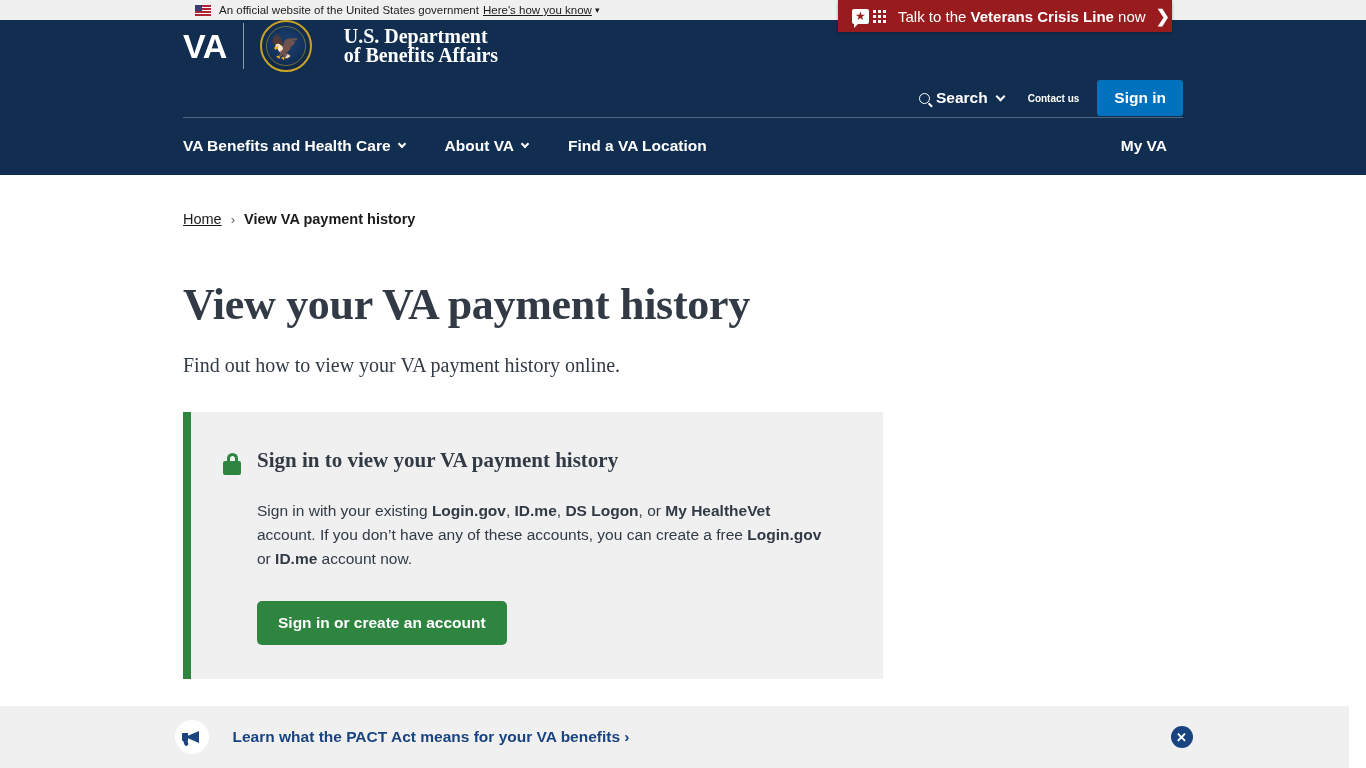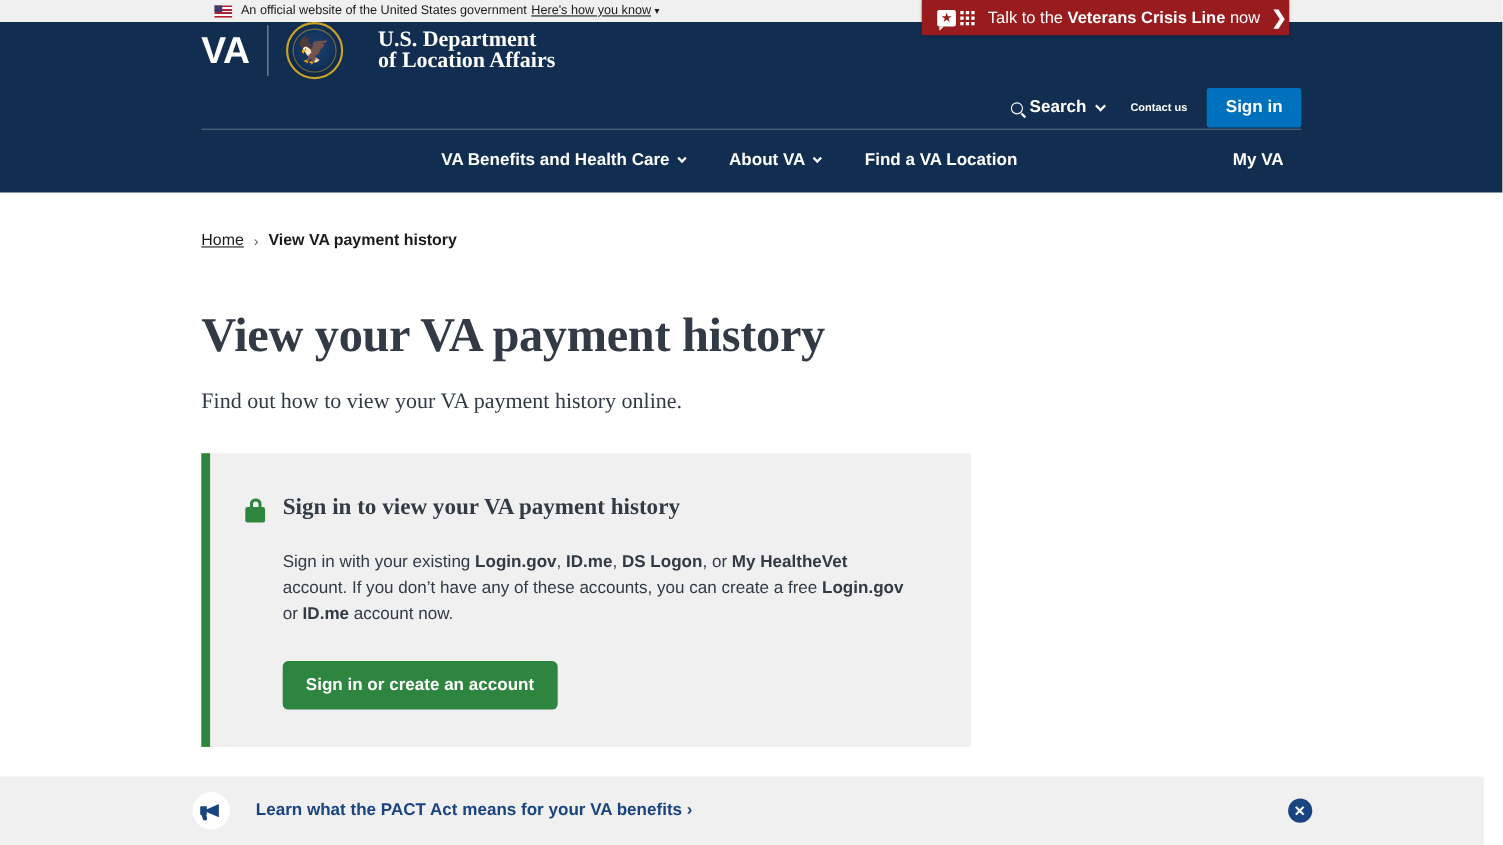--- a/index.html
+++ b/index.html
@@ -91,21 +91,21 @@
   .chev-down { display:inline-block; width:7px; height:7px; border-right:2px solid #fff;
                border-bottom:2px solid #fff; transform:rotate(45deg); margin-left:9px;
                margin-bottom:3px; }
   .hdr-contact { color:#fff; font-size:10px; font-weight:700; cursor:pointer; margin-right:18px;text-align:right; }
   .signin-btn { background:#0071bc; color:#fff; font-size:15.5px; font-weight:700;
                 border:none; border-radius:3px; padding:9px 17px; cursor:pointer;
                 font-family:"Liberation Sans", sans-serif; }
 
   .hdr-rule { position:absolute; left:0; right:0; top:97px; height:1px; background:rgba(255,255,255,.28); }
 
-  .nav-row { display:flex; align-items:center; height:57px; position:relative;justify-content:center; }
+  .nav-row { display:flex; align-items:center; height:57px; position:relative; }
   .nav-item { color:#fff; font-size:15.5px; font-weight:700; margin-right:40px;
               cursor:pointer; display:flex; align-items:center; white-space:nowrap; }
   .nav-item .nchev { display:inline-block; width:6px; height:6px; border-right:2px solid #fff;
               border-bottom:2px solid #fff; transform:rotate(45deg); margin-left:8px; margin-bottom:3px; }
   .nav-myva { position:absolute; right:16px; color:#fff; font-size:15.5px; font-weight:700; cursor:pointer; }
 
   
   .main { background:#fff; }
   .main-inner { width:1000px; margin:0 auto; padding-top:36px; }
 
@@ -200,21 +200,21 @@
 
     <div class="logo-row">
       <div class="va-logo">
         <span class="va-mark">VA</span>
         <span class="logo-divider"></span>
         <span class="seal">
           <span class="eagle">🦅</span>
         </span>
         <span class="dept-text">
           <span>U.S. Department</span><br>
-          <span>of Location Affairs</span>
+          <span>of Benefits Affairs</span>
         </span>
       </div>
     </div>
 
     <div class="header-right">
       <div class="hdr-search">
         <span class="mag"></span>
         <span>Search</span>
         <span class="chev-down"></span>
       </div>

